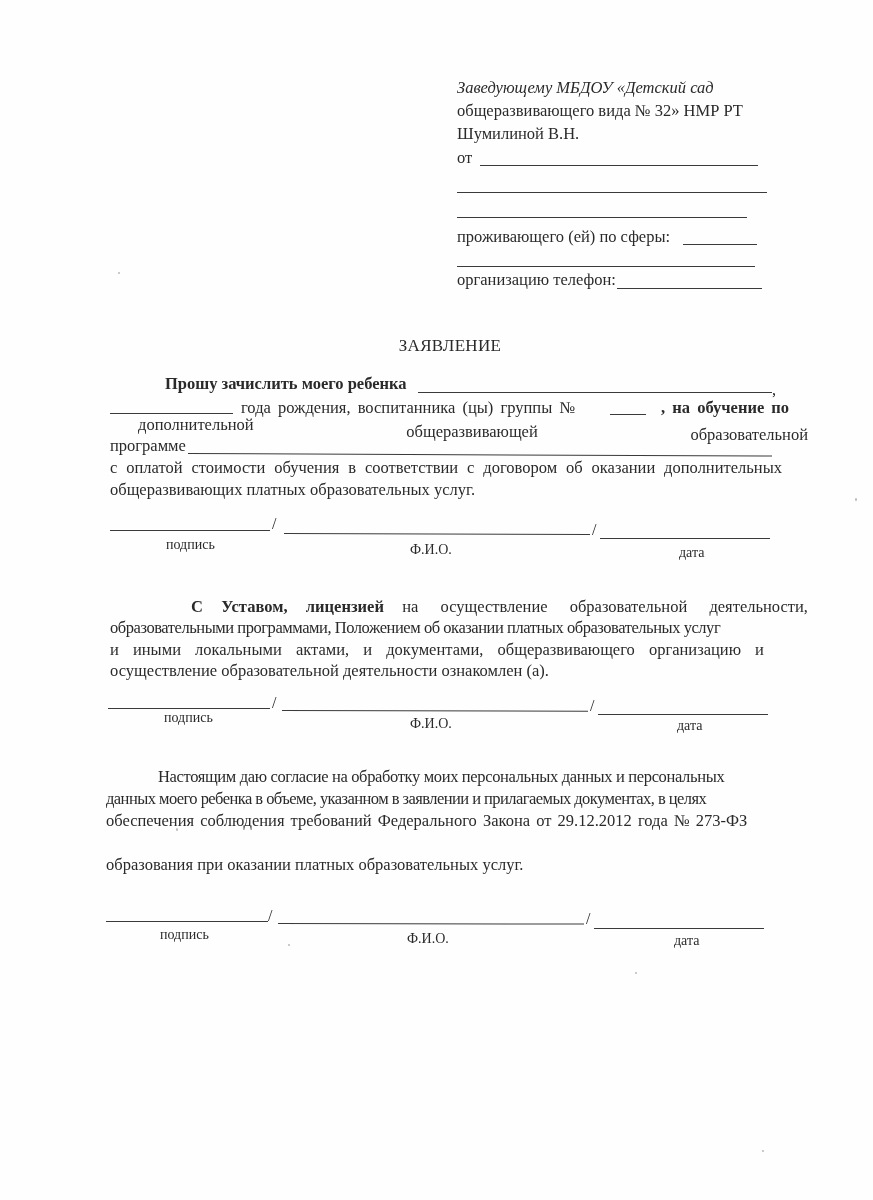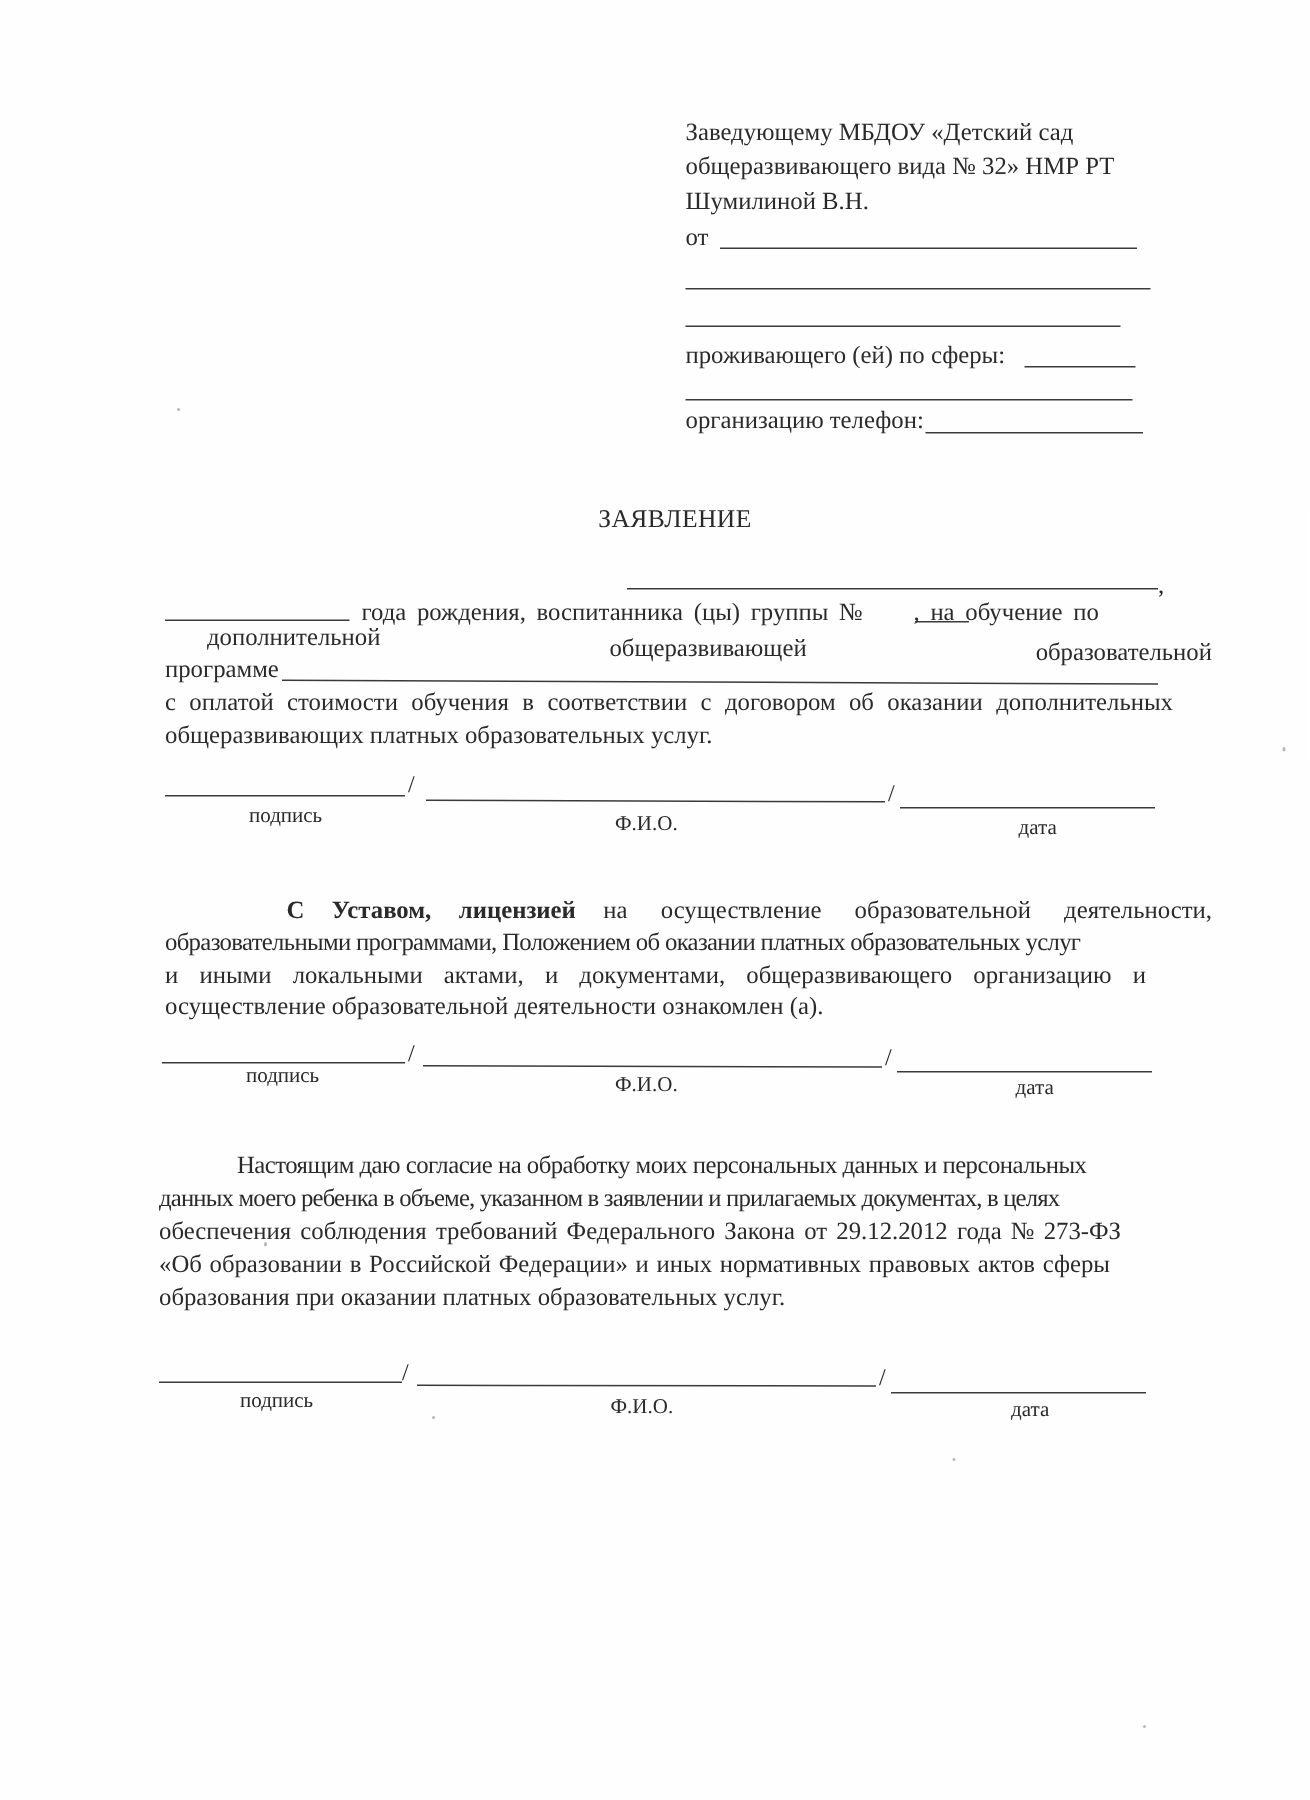--- a/index.html
+++ b/index.html
@@ -56,45 +56,46 @@
       position: absolute;
       background: #b8b8b8;
       border-radius: 50%;
     }
   </style>
 </head>
 <body>
 
 <div class="page">
 
-  <div class="abs t" style="left:457px; top:78px;">Заведующему МБДОУ «Детский сад</div>
+  <div class="abs t" style="left:457px; top:78px;font-style:italic;">Заведующему МБДОУ «Детский сад</div>
   <div class="abs t" style="left:457px; top:101px;">общеразвивающего вида № 32» НМР РТ</div>
   <div class="abs t" style="left:457px; top:124px;">Шумилиной В.Н.</div>
 
   <div class="abs t" style="left:457px; top:148px;">от</div>
   <div class="line" style="left:480px; top:165px; width:278px;"></div>
   <div class="line" style="left:457px; top:192px; width:310px;"></div>
   <div class="line" style="left:457px; top:217px; width:290px;"></div>
 
   <div class="abs t" style="left:457px; top:227px;">проживающего (ей) по сферы:</div>
   <div class="line" style="left:683px; top:244px; width:74px;"></div>
   <div class="line" style="left:457px; top:266px; width:298px;"></div>
 
   <div class="abs t" style="left:457px; top:270px;">организацию телефон:</div>
   <div class="line" style="left:617px; top:288px; width:145px;"></div>
 
   <div class="abs" style="left:0; width:900px; top:336px; text-align:center; font-size:17px; letter-spacing:0.3px;">ЗАЯВЛЕНИЕ</div>
 
+  <div class="abs t bold" style="left:165px; top:374px;">Прошу зачислить моего ребенка</div>
   <div class="line" style="left:418px; top:392px; width:354px;"></div>
   <div class="abs t" style="left:772px; top:380px;">,</div>
 
   <div class="line" style="left:110px; top:413px; width:123px;"></div>
   <div class="abs t" style="left:241px; top:398px; word-spacing:3px;">года рождения, воспитанника (цы) группы №</div>
   <div class="line" style="left:610px; top:414px; width:36px;"></div>
-  <div class="abs t" style="left:609px; top:398px; word-spacing:3px;">, на обучение по</div>
+  <div class="abs t" style="left:661px; top:398px; word-spacing:3px;font-weight:bold;">, на обучение по</div>
 
   <div class="abs t spread" style="left:110px; top:415px; width:670px;">
     <span>дополнительной</span>
     <span style="margin-top:7px;">общеразвивающей</span>
     <span style="margin-top:10px;">образовательной</span>
   </div>
 
   <div class="abs t" style="left:110px; top:436px;">программе</div>
   <div class="line" style="left:188px; top:453px; width:584px; transform:rotate(0.25deg); transform-origin:left;"></div>
 
@@ -127,21 +128,20 @@
   <div class="line" style="left:282px; top:710px; width:306px; transform:rotate(0.15deg); transform-origin:left;"></div>
   <div class="slash" style="left:590px; top:697px;">/</div>
   <div class="line" style="left:598px; top:714px; width:170px;"></div>
   <div class="label" style="left:164px; top:710px;">подпись</div>
   <div class="label" style="left:410px; top:716px;">Ф.И.О.</div>
   <div class="label" style="left:677px; top:718px;">дата</div>
 
   <div class="abs t" style="left:158px; top:767px; letter-spacing:-0.35px;">Настоящим даю согласие на обработку моих персональных данных и персональных</div>
   <div class="abs t" style="left:106px; top:789px; letter-spacing:-0.55px;">данных моего ребенка в объеме, указанном в заявлении и прилагаемых документах, в целях</div>
   <div class="abs t" style="left:106px; top:811px; word-spacing:2px;">обеспечения соблюдения требований Федерального Закона от 29.12.2012 года № 273-ФЗ</div>
-  <div class="abs t" style="left:106px; top:833px; word-spacing:1px;">«Об образовании в Российской Федерации» и иных нормативных правовых актов сферы</div>
   <div class="abs t" style="left:106px; top:855px;">образования при оказании платных образовательных услуг.</div>
 
   <div class="line" style="left:106px; top:921px; width:162px;"></div>
   <div class="slash" style="left:268px; top:907px;">/</div>
   <div class="line" style="left:278px; top:923px; width:306px; transform:rotate(0.1deg); transform-origin:left;"></div>
   <div class="slash" style="left:586px; top:910px;">/</div>
   <div class="line" style="left:594px; top:928px; width:170px;"></div>
   <div class="label" style="left:160px; top:927px;">подпись</div>
   <div class="label" style="left:407px; top:931px;">Ф.И.О.</div>
   <div class="label" style="left:674px; top:933px;">дата</div>

